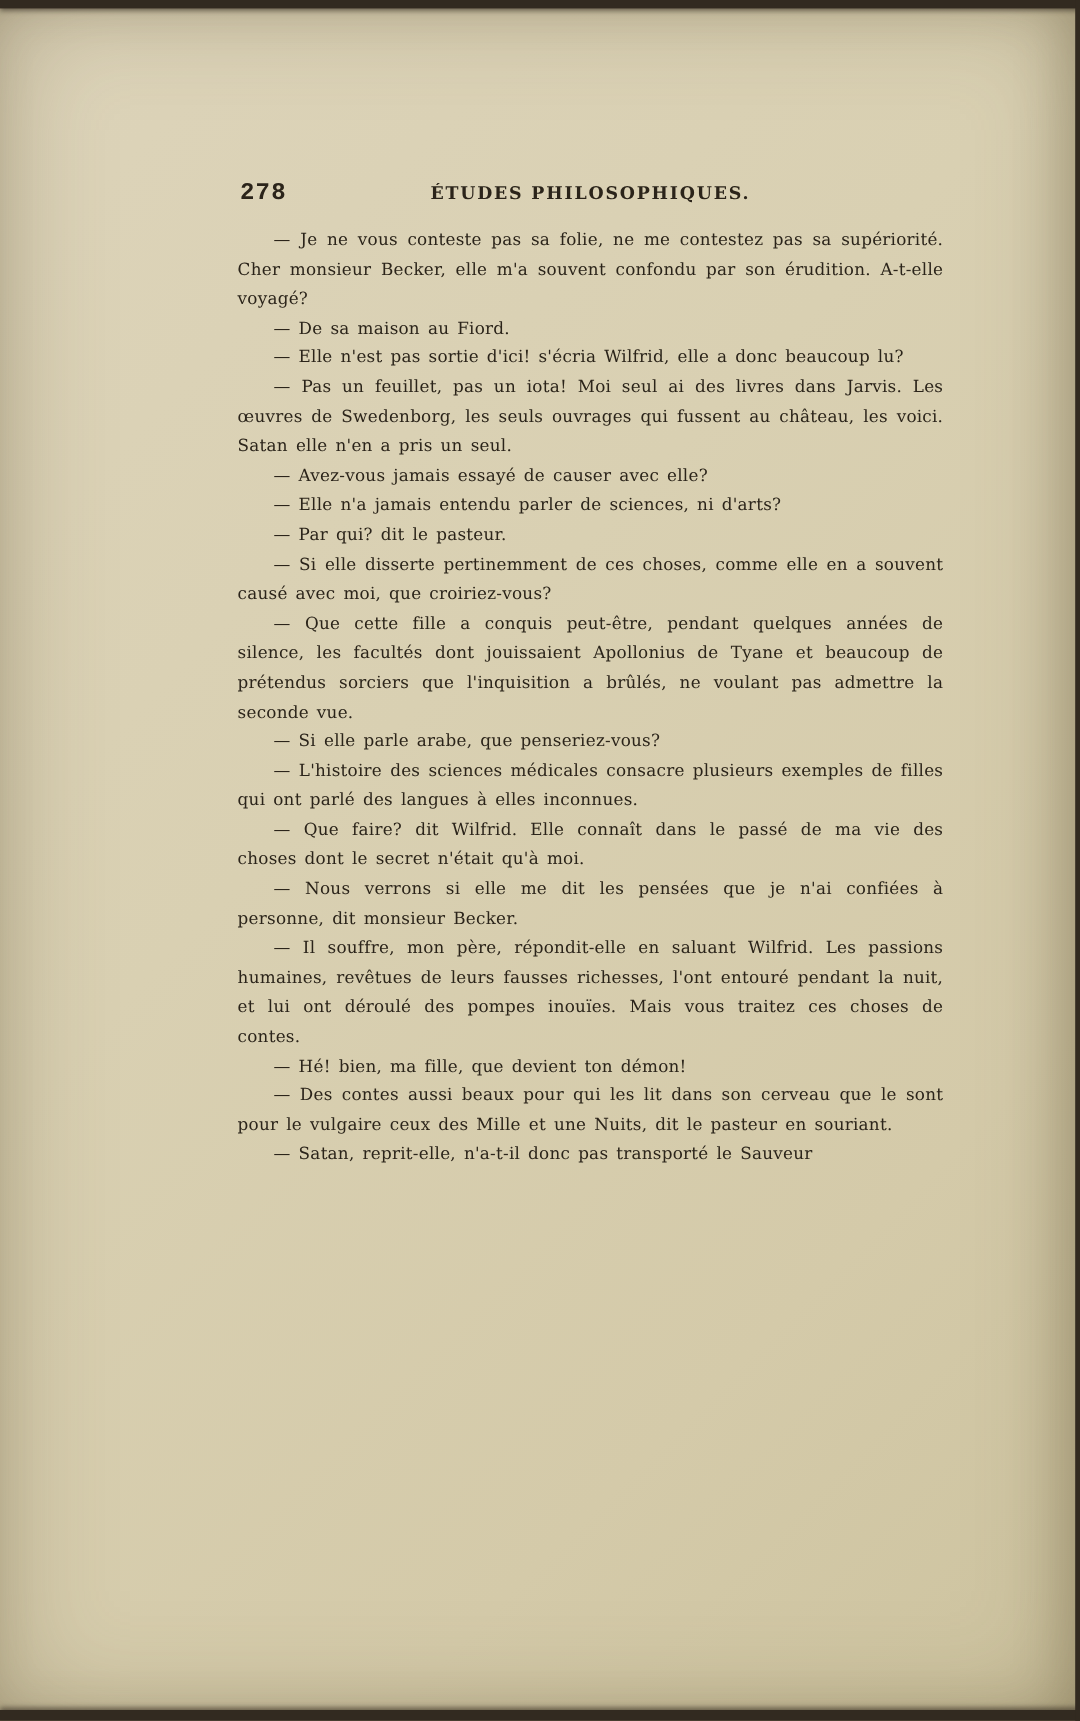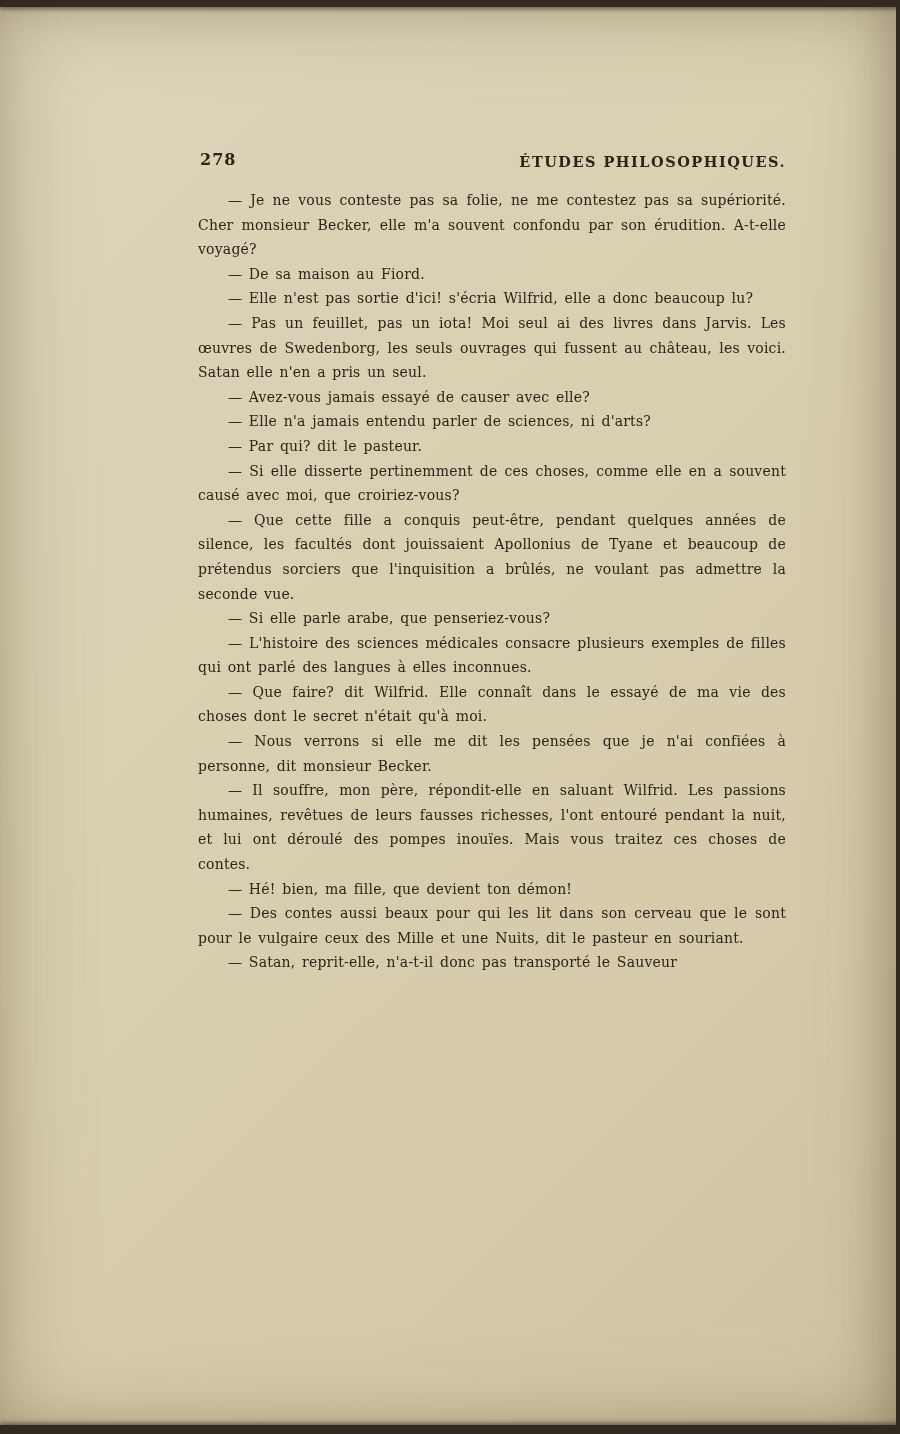--- a/index.html
+++ b/index.html
@@ -39,27 +39,28 @@
   }
   .header {
     position: relative;
     height: 30px;
     margin-bottom: 8px;
   }
   .pagenum {
     position: absolute;
     left: 2px;
     top: 0;
-    font-size: 16px;
+    font-size: 20px;
     font-weight: bold;
     letter-spacing: 1px;
+    font-family: Liberation Mono, monospace;
   }
   .running-title {
     display: block;
-    text-align: right;
+    text-align: center;
     font-size: 14.5px;
     font-weight: bold;
     letter-spacing: 1.5px;
     padding-top: 3px;
   }
   .body p {
     margin: 0;
     font-size: 14px;
     line-height: 24.6px;
     text-align: justify;
@@ -86,21 +87,21 @@
         <p>— De sa maison au Fiord.</p>
         <p>— Elle n'est pas sortie d'ici! s'écria Wilfrid, elle a donc beaucoup lu?</p>
         <p>— Pas un feuillet, pas un iota! Moi seul ai des livres dans Jarvis. Les œuvres de Swedenborg, les seuls ouvrages qui fussent au château, les voici. Satan elle n'en a pris un seul.</p>
         <p>— Avez-vous jamais essayé de causer avec elle?</p>
         <p>— Elle n'a jamais entendu parler de sciences, ni d'arts?</p>
         <p>— Par qui? dit le pasteur.</p>
         <p>— Si elle disserte pertinemment de ces choses, comme elle en a souvent causé avec moi, que croiriez-vous?</p>
         <p>— Que cette fille a conquis peut-être, pendant quelques années de silence, les facultés dont jouissaient Apollonius de Tyane et beaucoup de prétendus sorciers que l'inquisition a brûlés, ne voulant pas admettre la seconde vue.</p>
         <p>— Si elle parle arabe, que penseriez-vous?</p>
         <p>— L'histoire des sciences médicales consacre plusieurs exemples de filles qui ont parlé des langues à elles inconnues.</p>
-        <p>— Que faire? dit Wilfrid. Elle connaît dans le essayé de ma vie des choses dont le secret n'était qu'à moi.</p>
+        <p>— Que faire? dit Wilfrid. Elle connaît dans le passé de ma vie des choses dont le secret n'était qu'à moi.</p>
         <p>— Nous verrons si elle me dit les pensées que je n'ai confiées à personne, dit monsieur Becker.</p>
         <p>— Il souffre, mon père, répondit-elle en saluant Wilfrid. Les passions humaines, revêtues de leurs fausses richesses, l'ont entouré pendant la nuit, et lui ont déroulé des pompes inouïes. Mais vous traitez ces choses de contes.</p>
         <p>— Hé! bien, ma fille, que devient ton démon!</p>
         <p>— Des contes aussi beaux pour qui les lit dans son cerveau que le sont pour le vulgaire ceux des Mille et une Nuits, dit le pasteur en souriant.</p>
         <p>— Satan, reprit-elle, n'a-t-il donc pas transporté le Sauveur</p>
       </div>
   </div>
 </div>
 
 </body></html>

